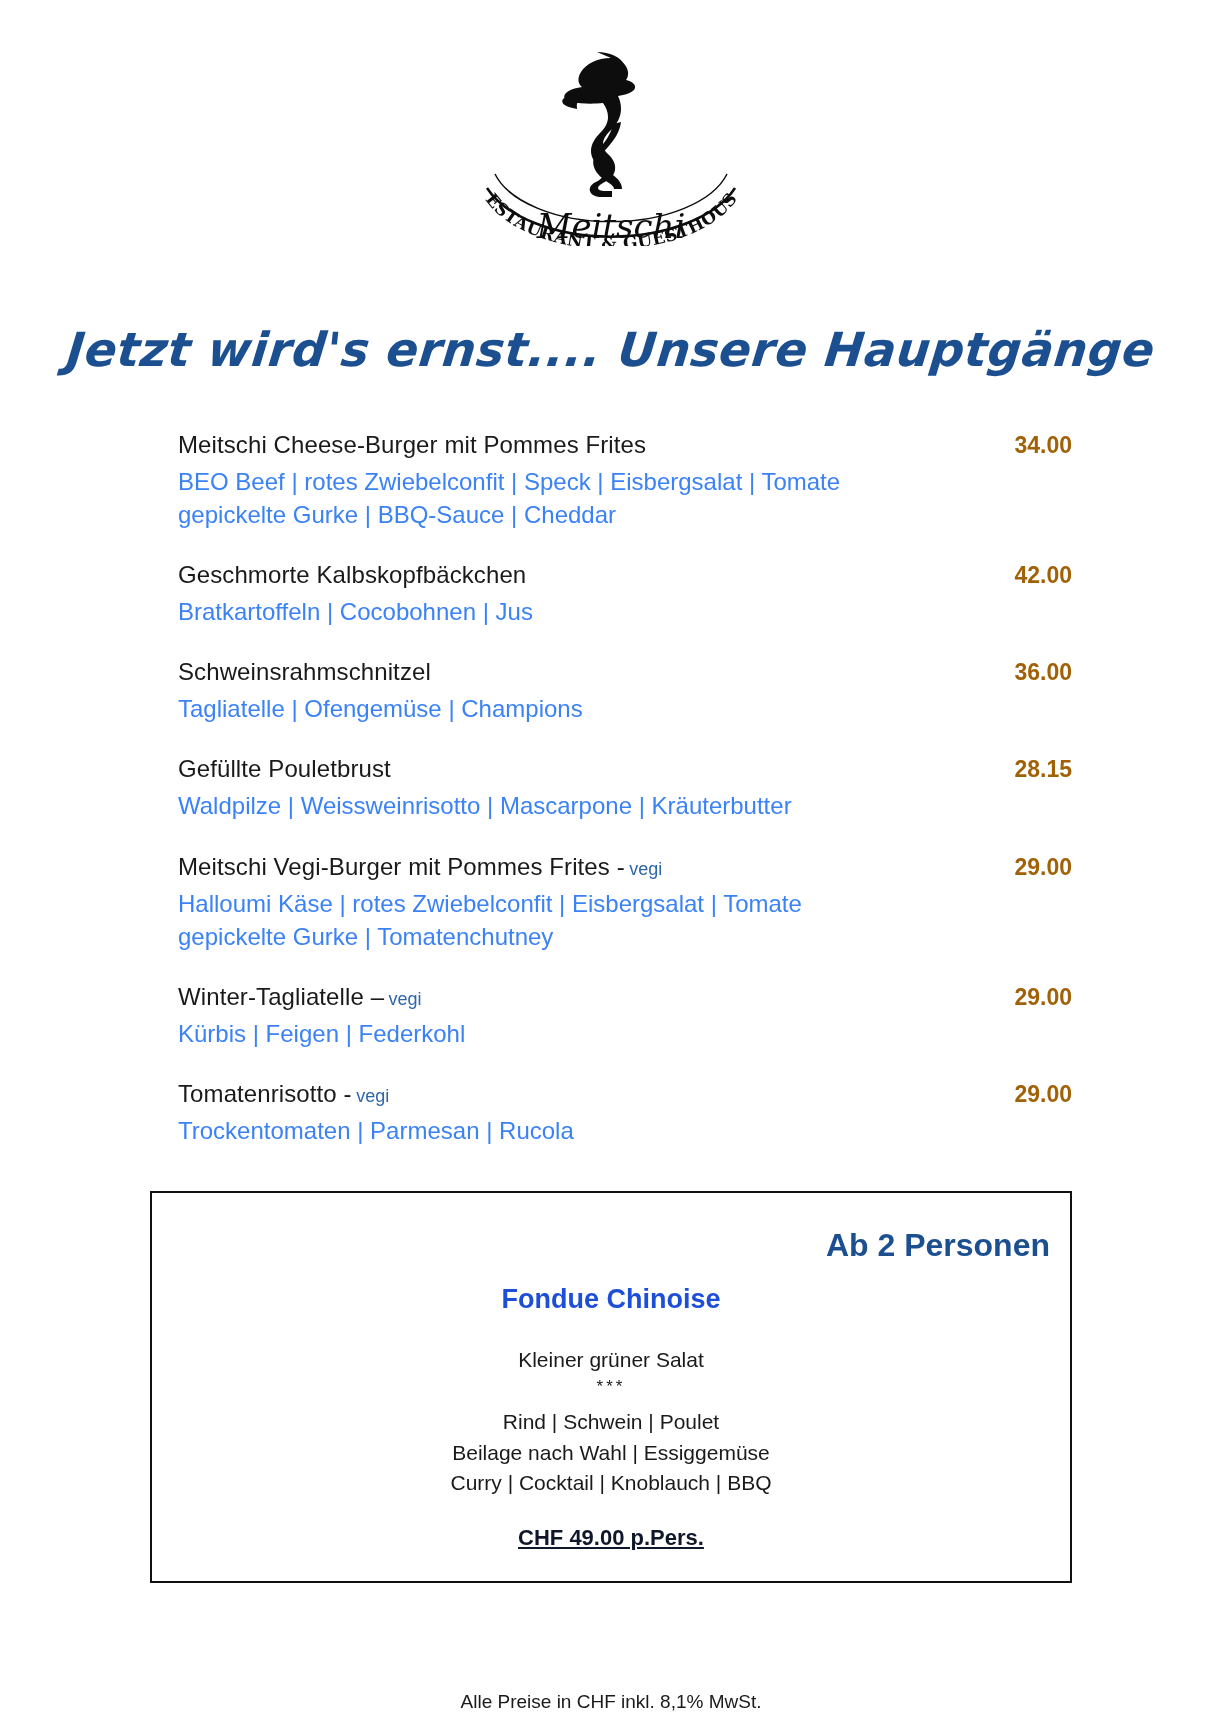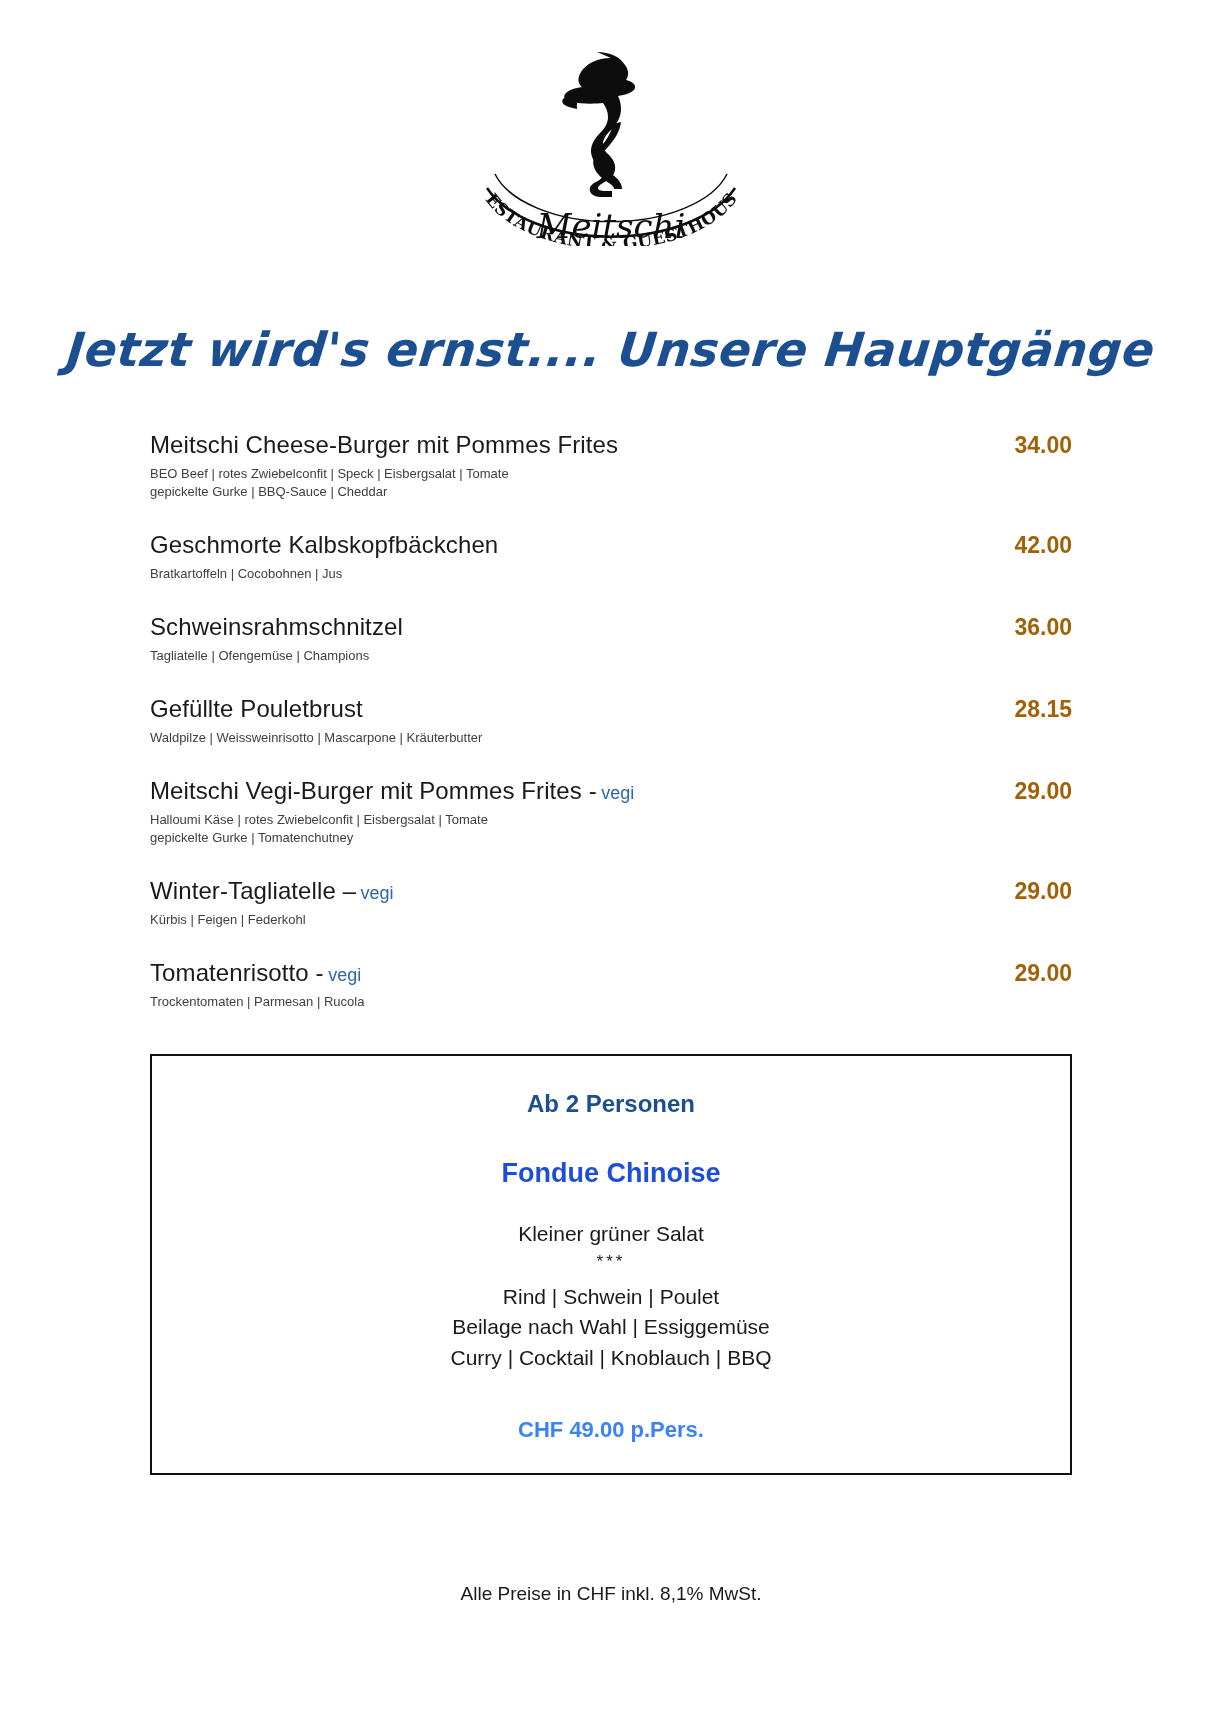--- a/index.html
+++ b/index.html
@@ -41,20 +41,21 @@
     transform: skewX(-6deg);
   }
 
   
   .dish-list {
     margin: 54px 0 0 0;
     padding: 0 150px 0 150px;
   }
   .dish {
     margin-bottom: 30px;
+    margin-left: 28px;
   }
   .dish-row {
     display: flex;
     align-items: baseline;
     justify-content: space-between;
   }
   .dish-name {
     font-size: 24px;
     font-weight: 400;
     color: #1a1a1a;
@@ -66,39 +67,40 @@
     font-weight: 400;
   }
   .dish-price {
     font-size: 23px;
     font-weight: bold;
     color: #a16207;
     white-space: nowrap;
     padding-left: 20px;
   }
   .dish-desc {
-    font-size: 13px;
-    color: #404040;
+    font-size: 24px;
+    color: #3b82f6;
     margin-top: 6px;
     line-height: 1.38;
     max-width: 760px;
   }
 
   
   .fondue-box {
     margin: 44px 150px 0 150px;
     border: 2px solid #111111;
     padding: 34px 20px 30px 20px;
     text-align: center;
   }
   .fondue-sub {
-    font-size: 24px;
+    font-size: 32px;
     font-weight: bold;
     color: #1b4f8f;
-    margin-bottom: 40px;
+    margin-bottom: 20px;
+    text-align: right;
   }
   .fondue-title {
     font-size: 27px;
     font-weight: bold;
     color: #1d4ed8;
     margin-bottom: 30px;
   }
   .fondue-line {
     font-size: 21px;
     color: #1a1a1a;
@@ -106,22 +108,23 @@
   }
   .fondue-stars {
     font-size: 17px;
     letter-spacing: 3px;
     color: #1a1a1a;
     margin: 2px 0 10px 0;
   }
   .fondue-price {
     font-size: 22px;
     font-weight: bold;
-    color: #3b82f6;
-    margin-top: 44px;
+    color: #0f172a;
+    margin-top: 26px;
+    text-decoration: underline;
   }
 
   
   .footer-note {
     text-align: center;
     font-size: 19px;
     color: #1a1a1a;
     margin-top: 108px;
   }
 </style>

